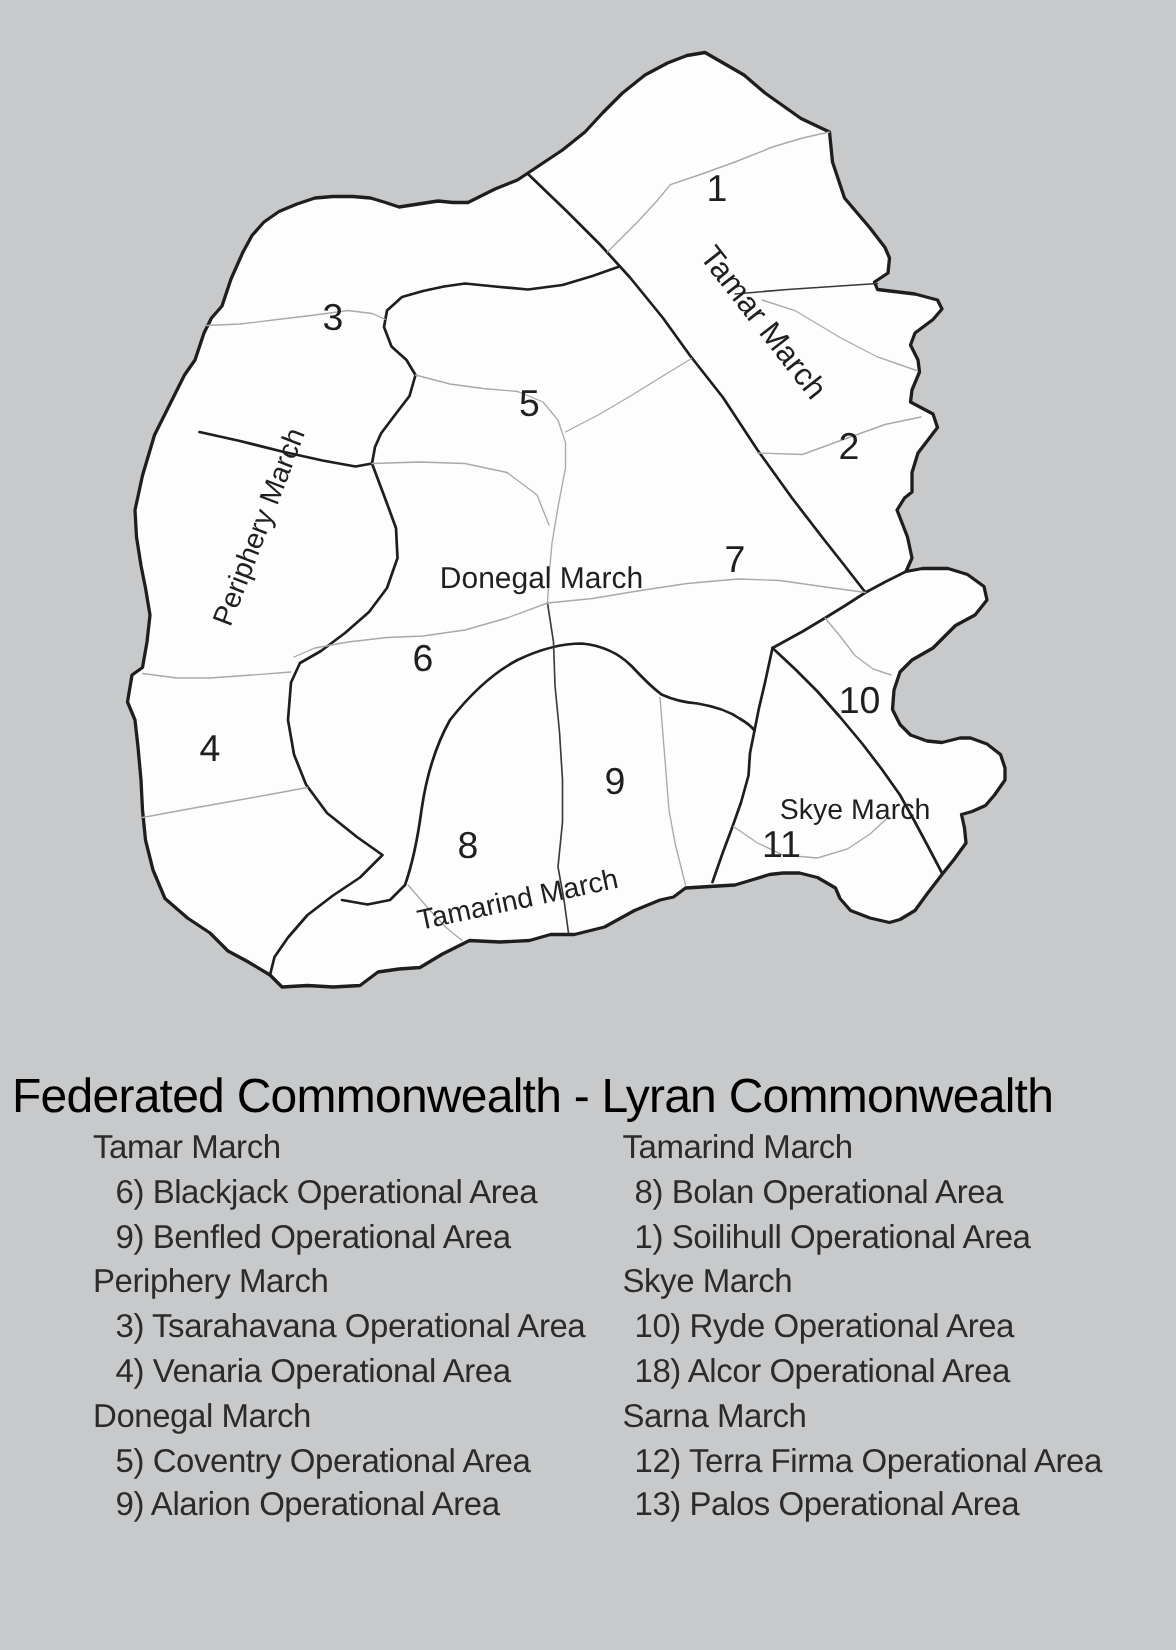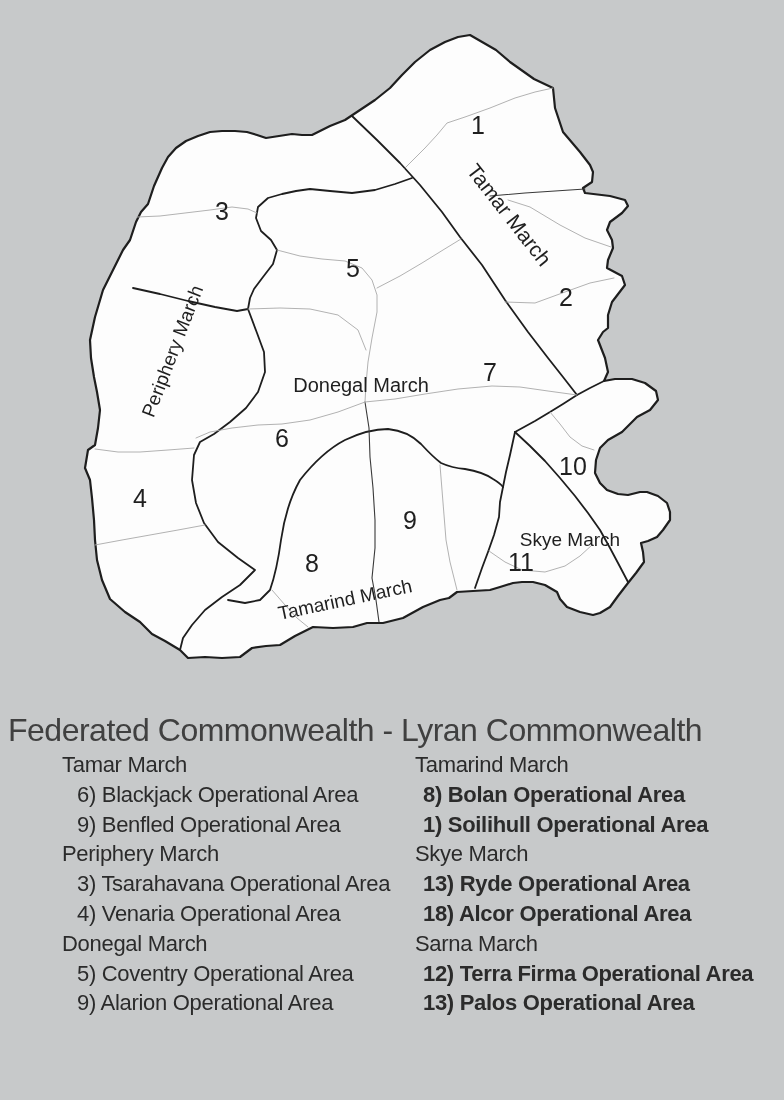--- a/index.html
+++ b/index.html
@@ -21,32 +21,32 @@
   
   text { fill:#1f1f1f; }
   .num         { font-size:25px; text-anchor:middle; }
   .march-label { font-size:19px; text-anchor:middle; }
   .march-label.big { font-size:21px; }
   .march-label.mid { font-size:20px; }
 
   
   .legend-title {
     position:absolute; left:8px; top:712px;
-    font-size:32px; letter-spacing:-0.5px; color:#404040;
+    font-size:32px; letter-spacing:-0.5px; color:#000000;
     white-space:nowrap;
   }
   .legend-col {
     position:absolute; top:750px;
     font-size:22px; letter-spacing:-0.3px; line-height:29.8px;
     color:#2b2b2b; white-space:nowrap;
   }
   .legend-col.left  { left:62px; }
   .legend-col.right { left:415px; }
   .legend-col.left  .row.area { padding-left:15px; }
-  .legend-col.right .row.area { padding-left:8px;font-weight:bold; }
+  .legend-col.right .row.area { padding-left:8px; }
 </style>
 </head>
 <body>
 
 <svg class="map-svg" width="784" height="700" viewBox="0 0 784 700">
 
   <path class="coast" d="
     M470,35 L496,50 L510,62 L534,79 L553,88
     L555,108 L563,132
     L580,152 L590,165 L593,172 L592,182
@@ -136,18 +136,18 @@
   <div class="row march">Donegal March</div>
   <div class="row area">5) Coventry Operational Area</div>
   <div class="row area">9) Alarion Operational Area</div>
 </div>
 
 <div class="legend-col right">
   <div class="row march">Tamarind March</div>
   <div class="row area">8) Bolan Operational Area</div>
   <div class="row area">1) Soilihull Operational Area</div>
   <div class="row march">Skye March</div>
-  <div class="row area">13) Ryde Operational Area</div>
+  <div class="row area">10) Ryde Operational Area</div>
   <div class="row area">18) Alcor Operational Area</div>
   <div class="row march">Sarna March</div>
   <div class="row area">12) Terra Firma Operational Area</div>
   <div class="row area">13) Palos Operational Area</div>
 </div>
 
 </body></html>

